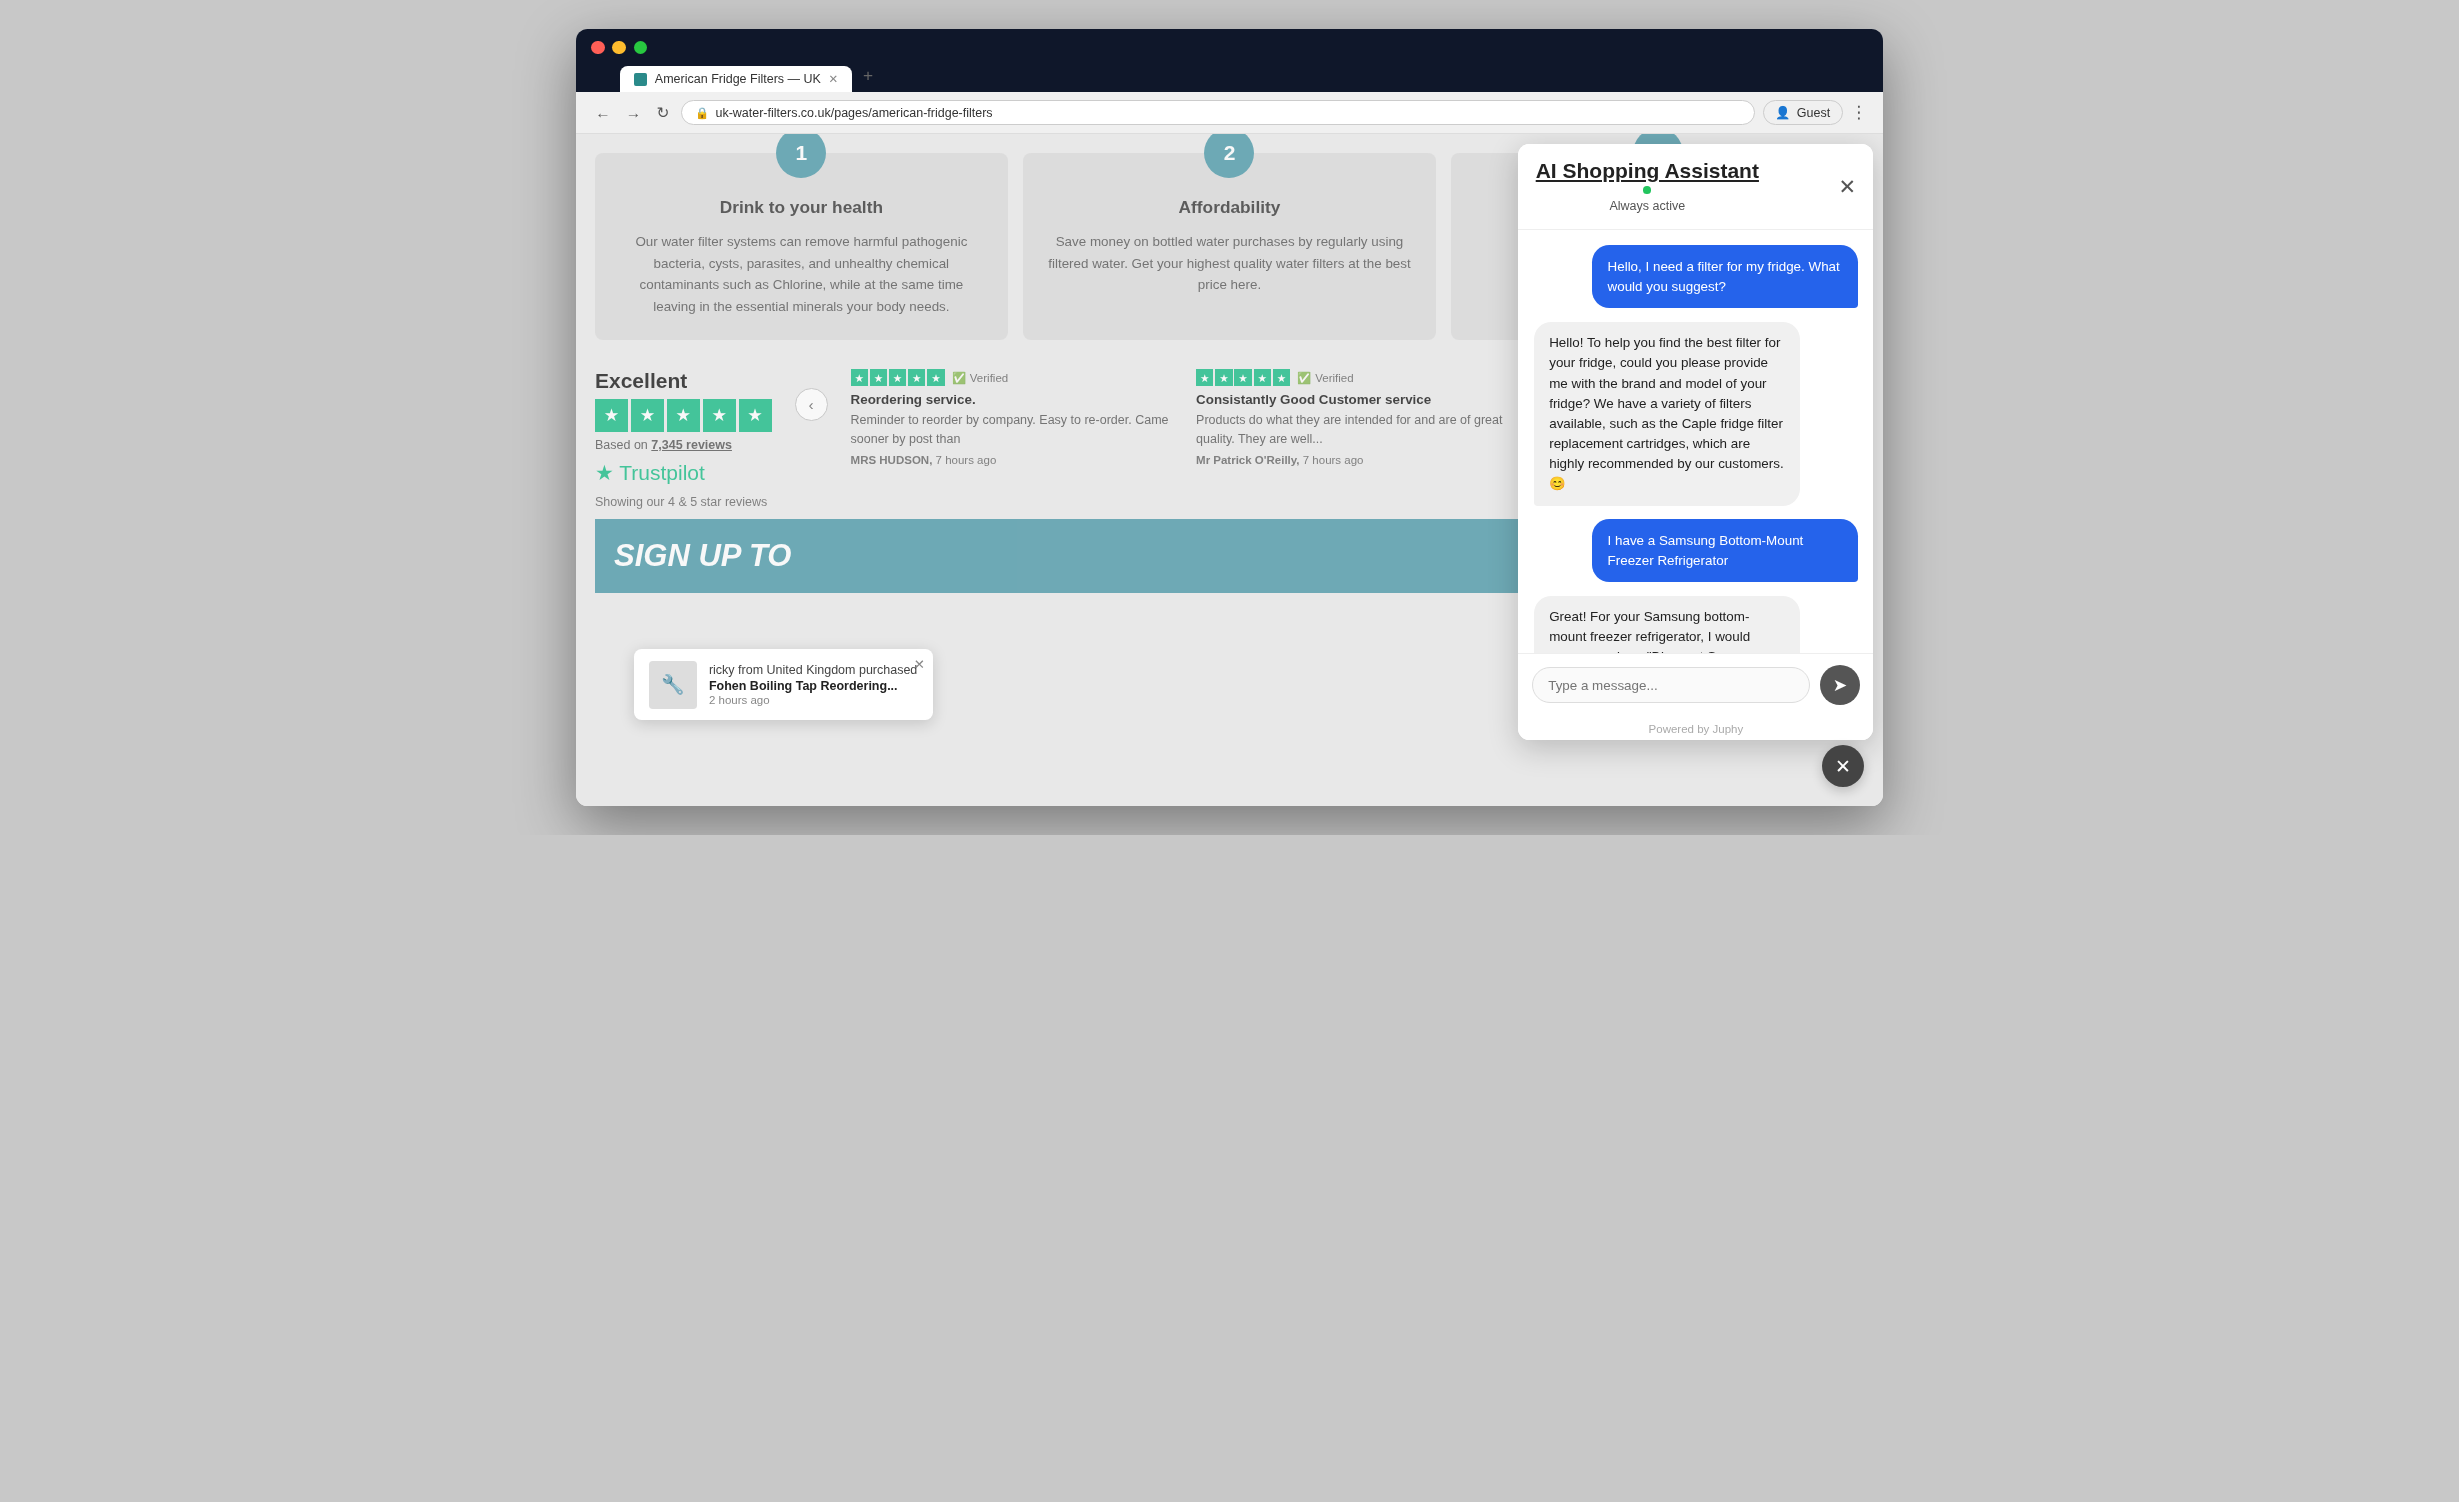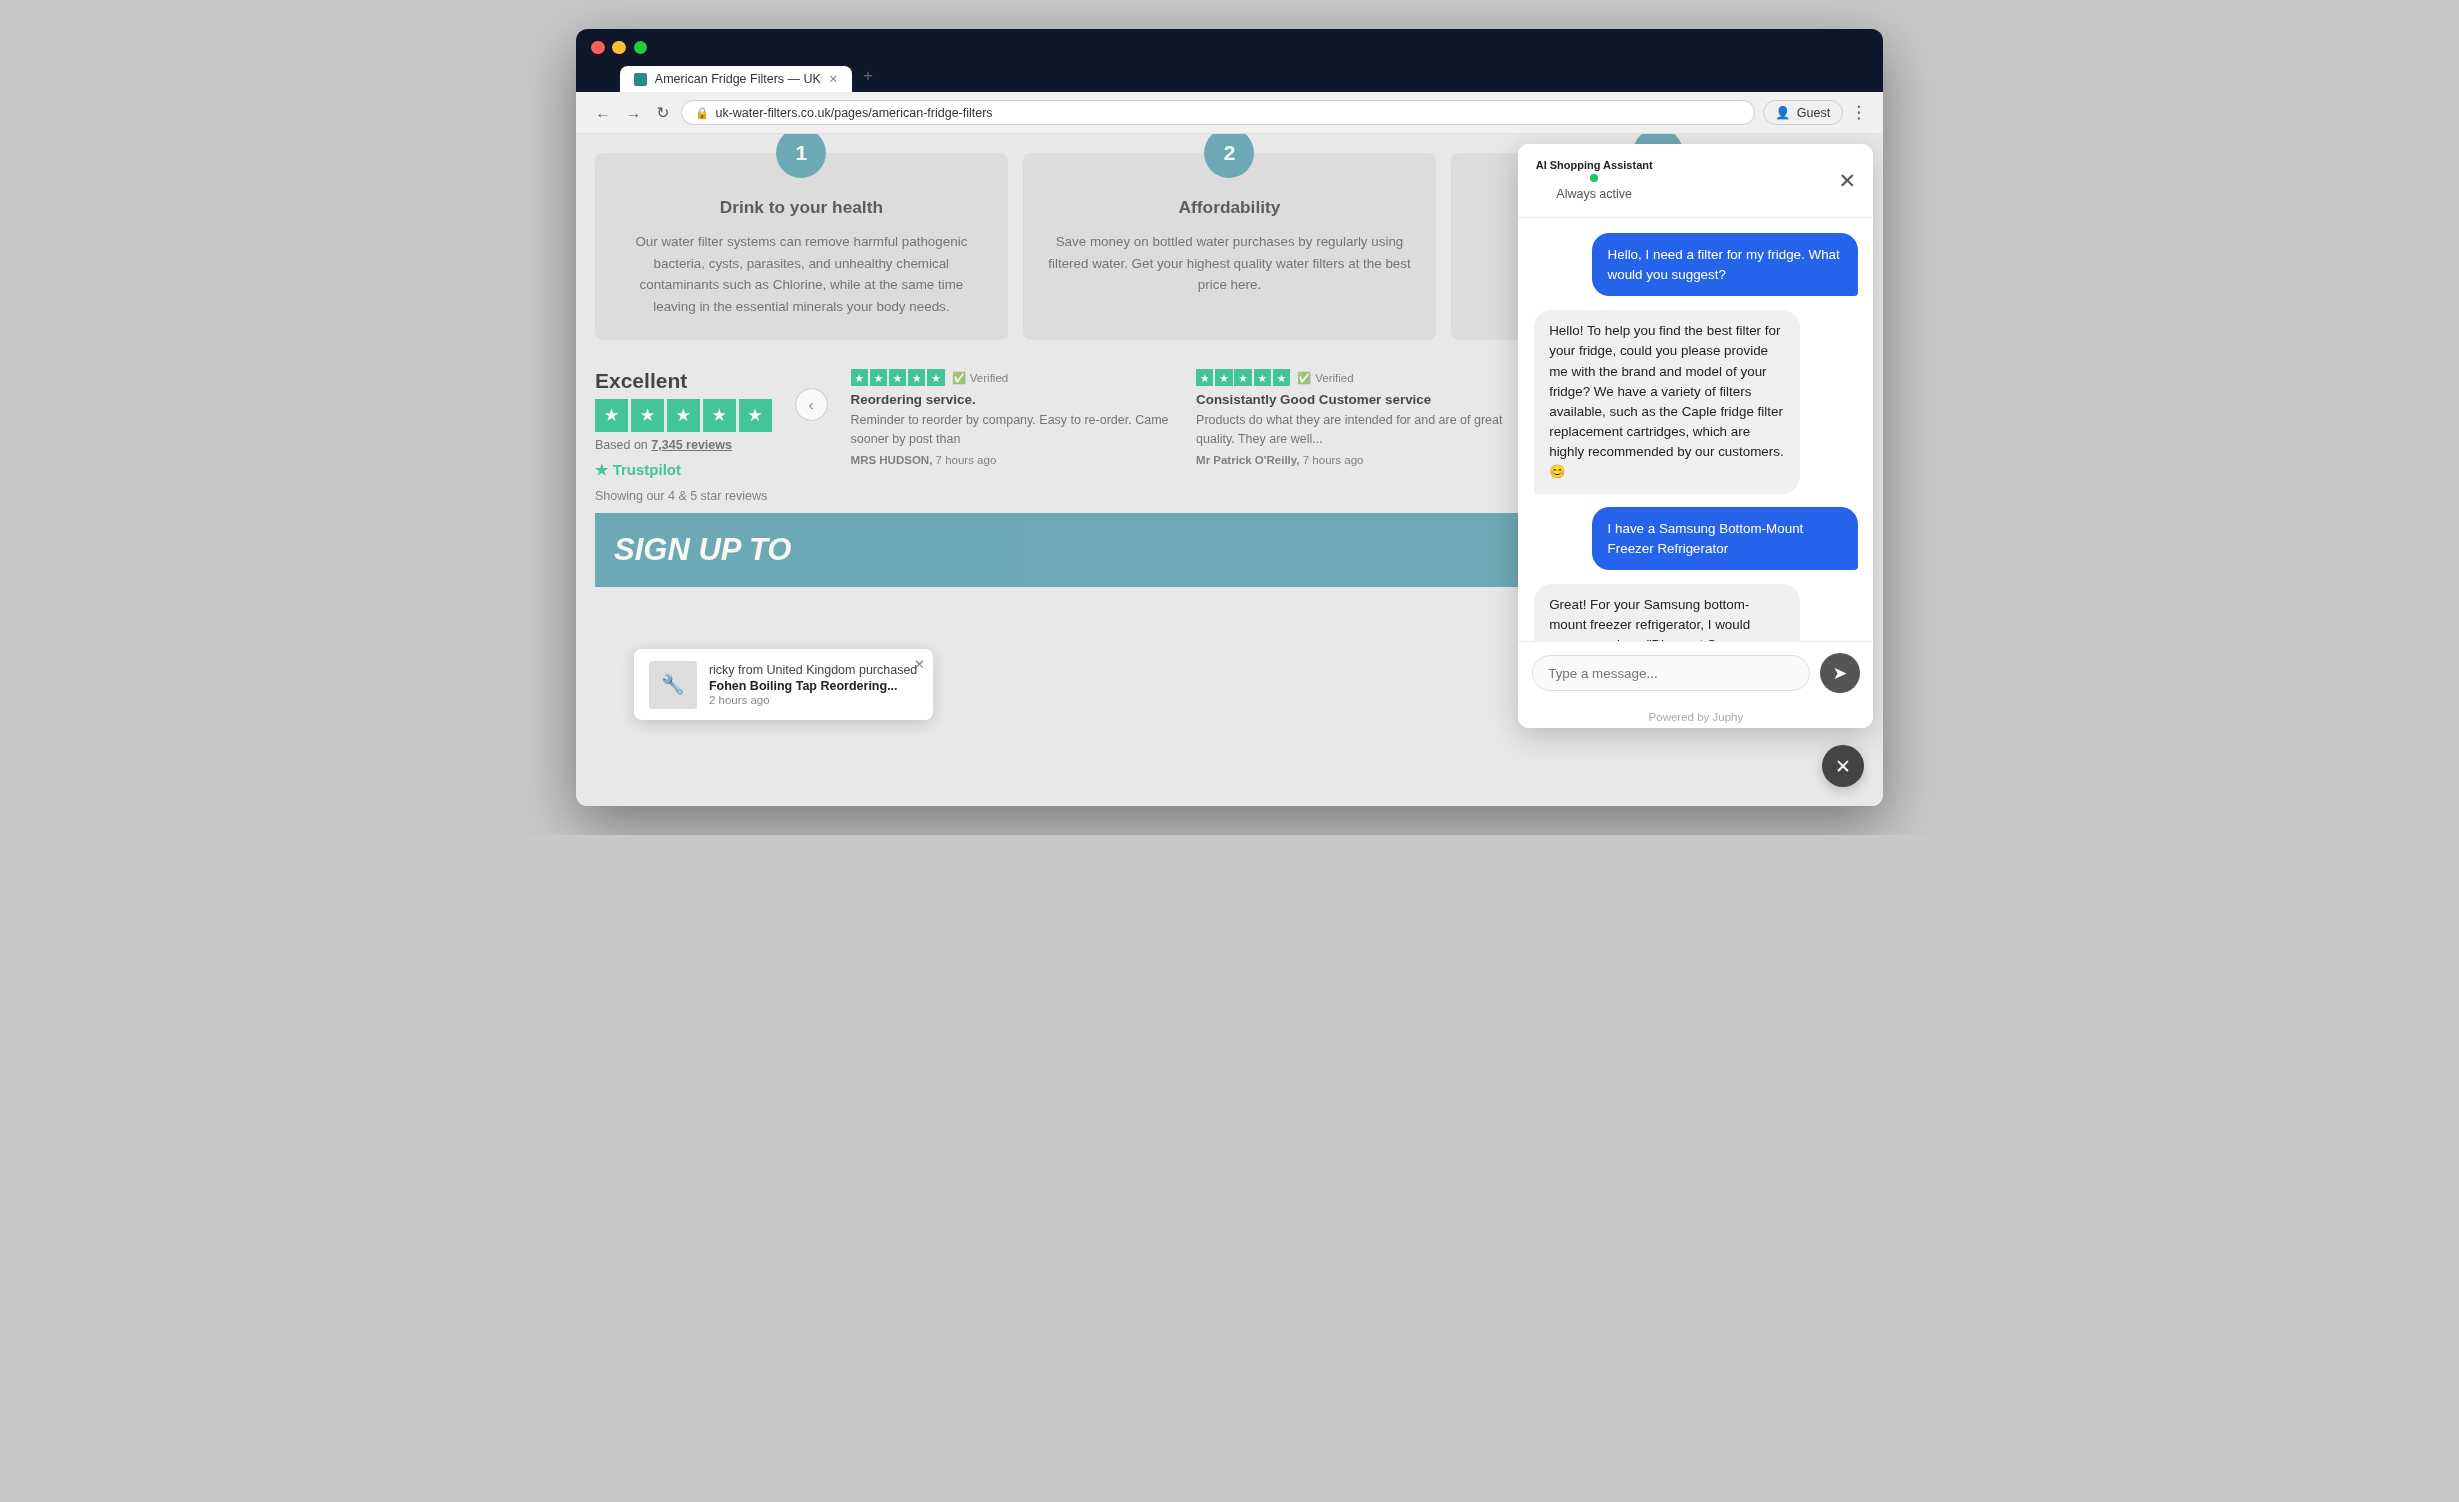--- a/index.html
+++ b/index.html
@@ -197,21 +197,21 @@
     .tp-star {
       width: 33px; height: 33px;
       background: #00b67a;
       display: flex; align-items: center; justify-content: center;
       color: white; font-size: 17.3px;
     }
     .tp-reviews-count {
       font-size: 12.5px; color: #444; margin-bottom: 9.6px;
     }
     .tp-reviews-count strong { text-decoration: underline; }
-    .tp-logo { font-size: 15px; font-weight: 700; color: #222; }
+    .tp-logo { font-size: 21px; font-weight: 400; color: #222; }
     .tp-logo span { color: #00b67a; }
 
     .review-card {
       background: #e8e8e8;
       flex: 1;
       font-size: 12.5px;
     }
     .review-header {
       display: flex; align-items: center; gap: 7.7px; margin-bottom: 5.8px;
     }
@@ -315,23 +315,24 @@
     .chat-header {
       background: white;
       padding: 15.4px 17.3px;
       border-bottom: 1px solid #eee;
       display: flex;
       align-items: center;
       justify-content: space-between;
     }
     .chat-header-info {}
     .chat-title {
-      font-size: 11px;
+      font-size: 21px;
       font-weight: 700;
       color: #222;
+      text-decoration: underline;
     }
     .chat-status {
       display: flex;
       align-items: center;
       gap: 5.8px;
       font-size: 12.5px;
       color: #555;
       margin-top: 2.9px;
       flex-direction: column;
     }

